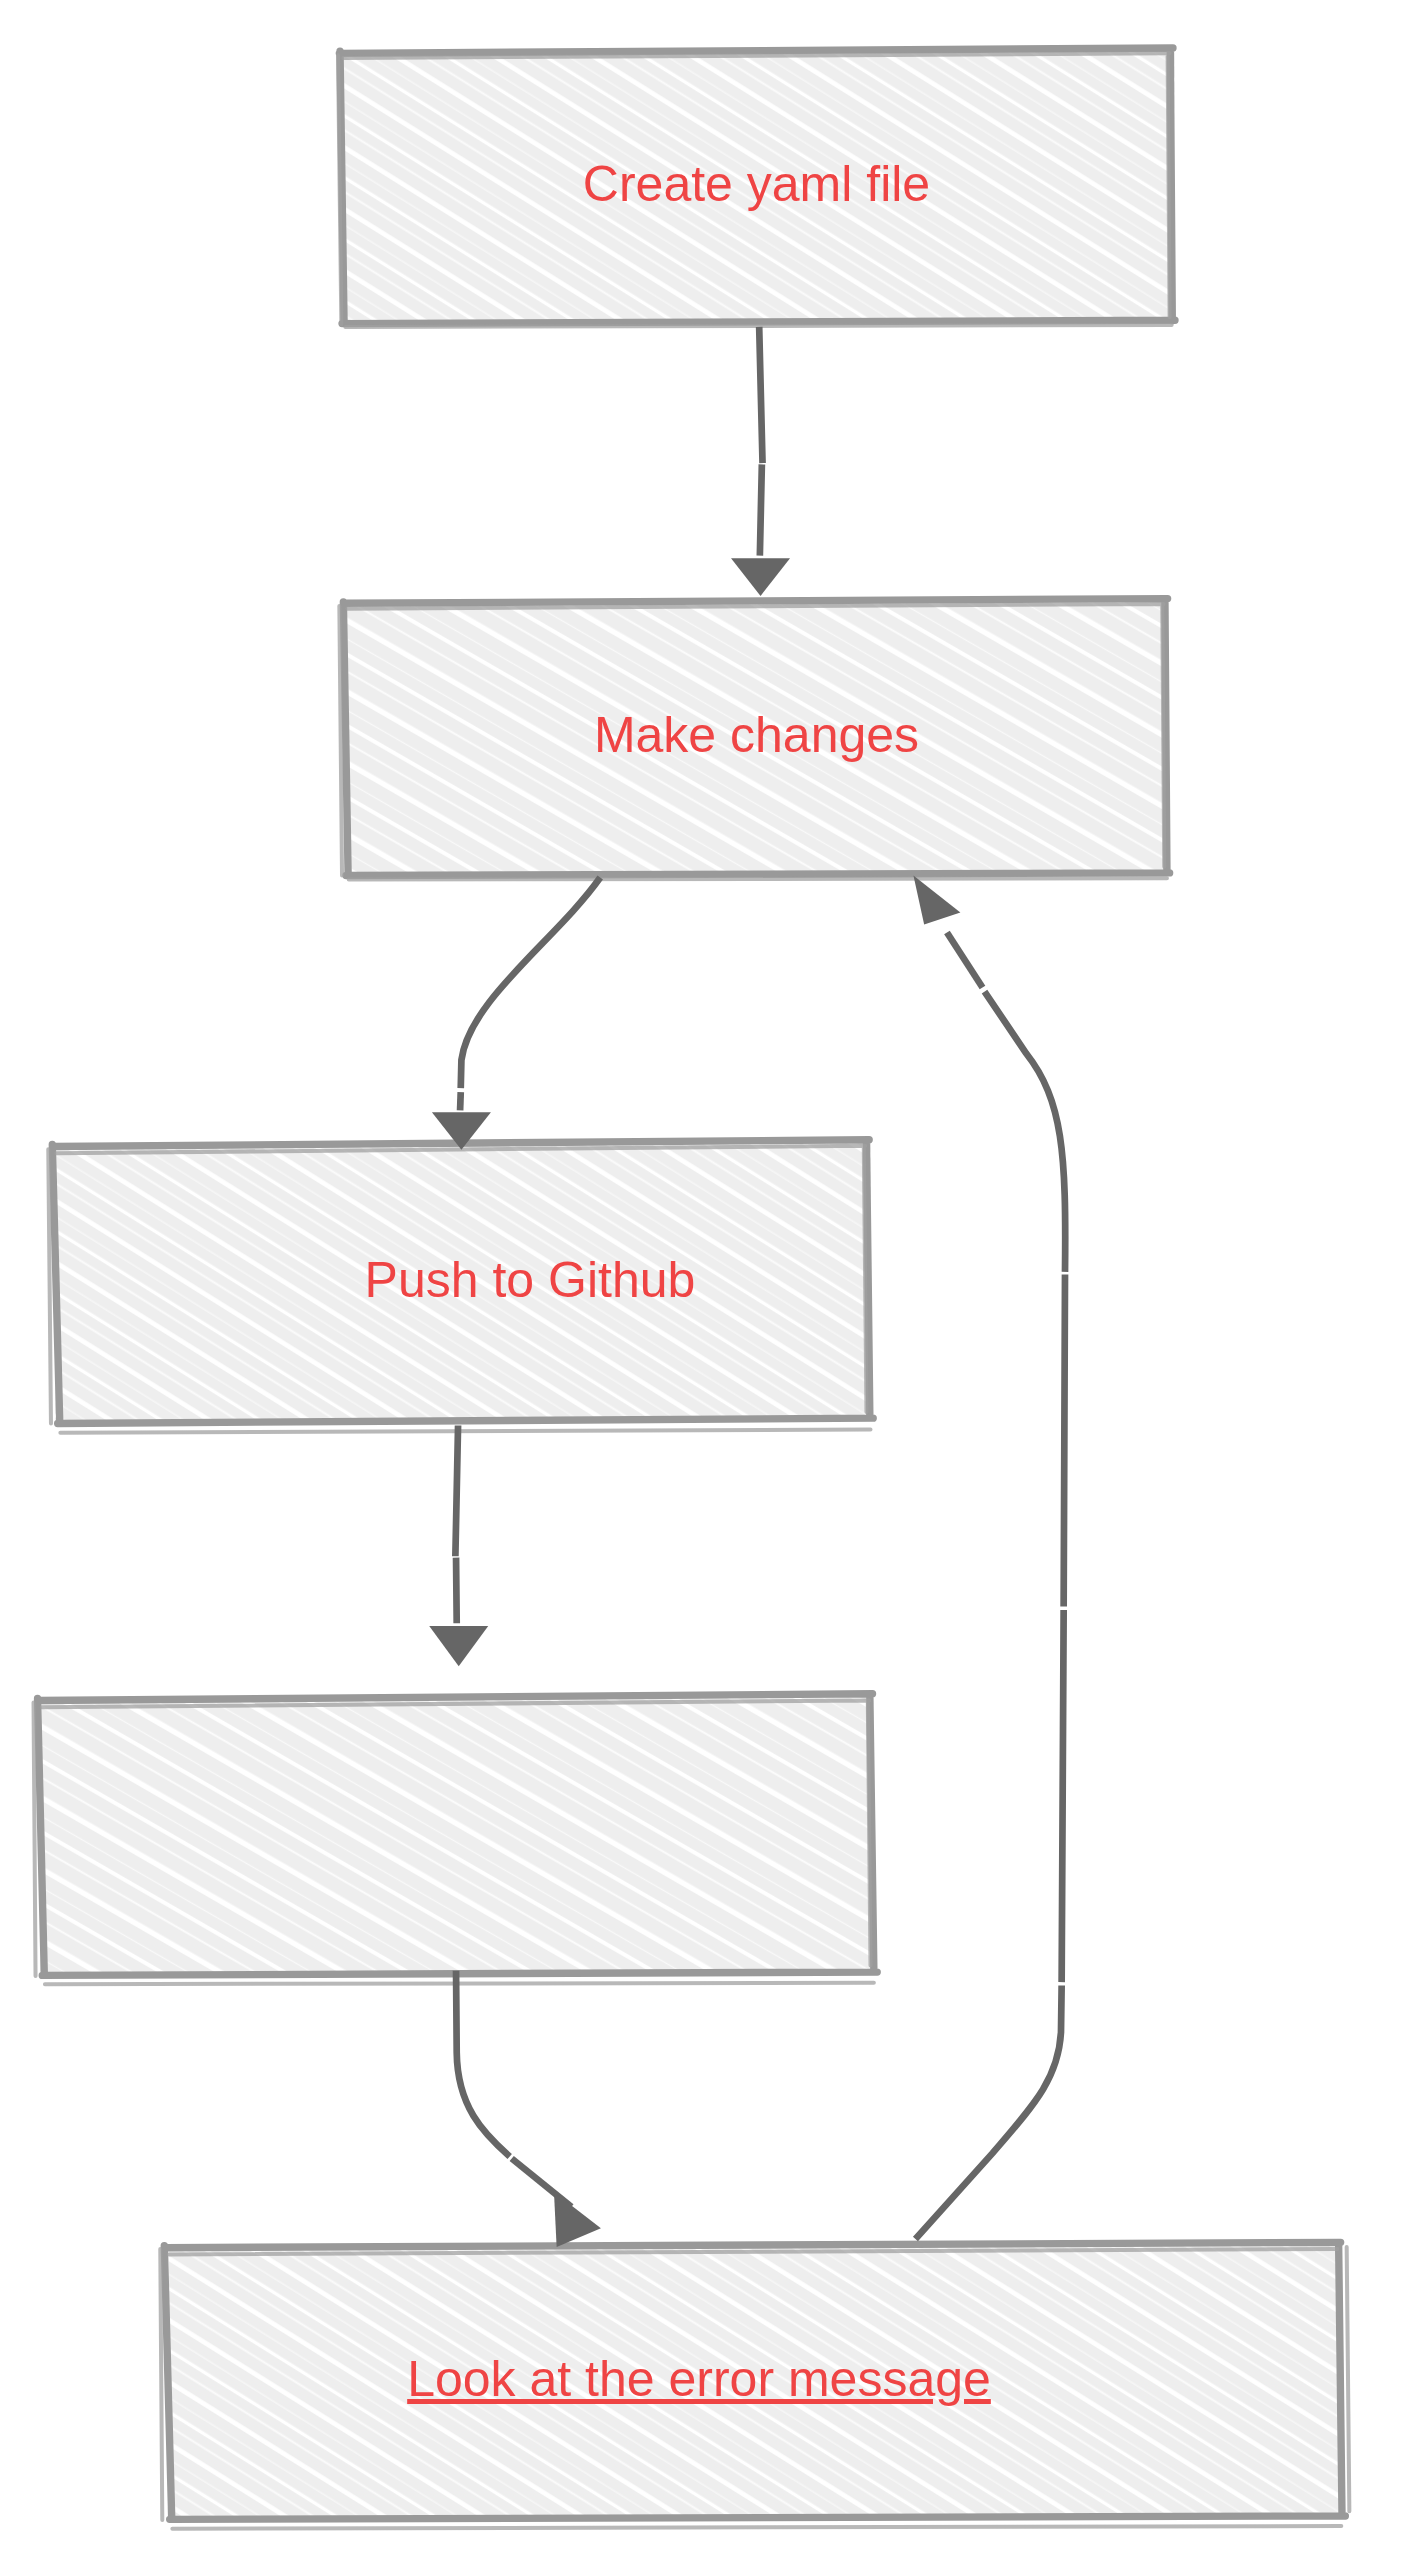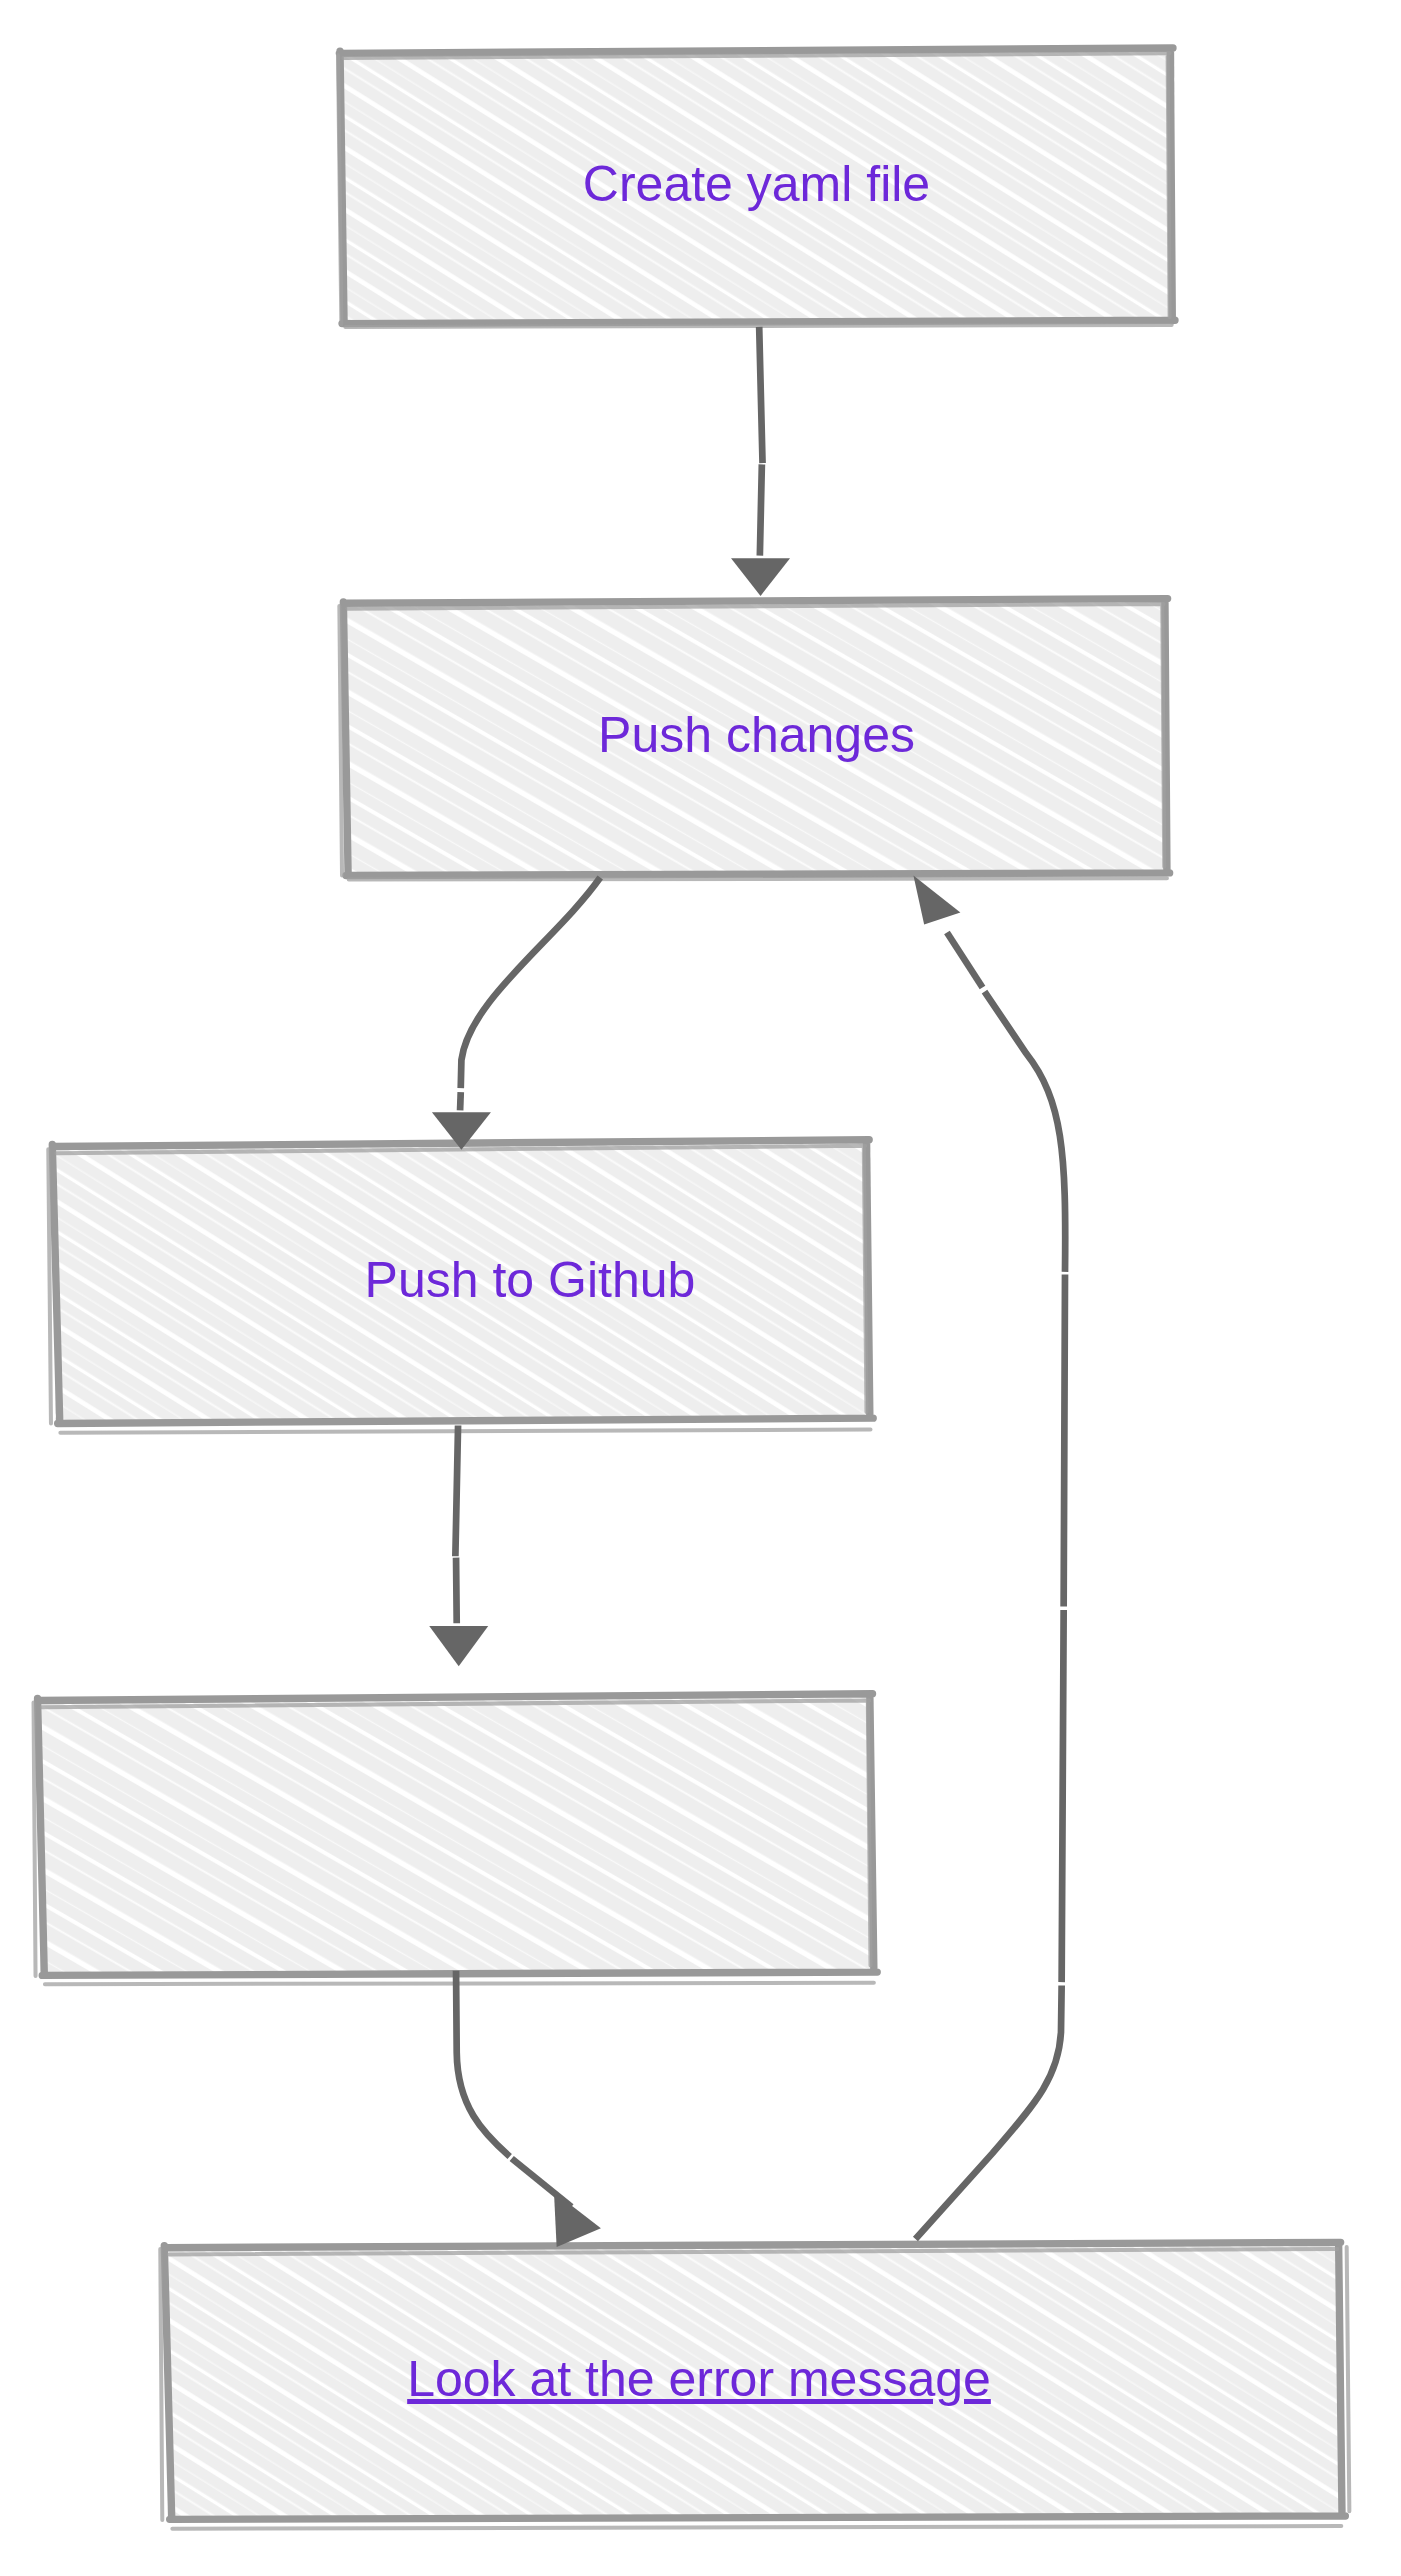--- a/index.html
+++ b/index.html
@@ -23,21 +23,21 @@
     inset: 0;
     width: 1401px;
     height: 2576px;
     display: block;
   }
   .node-label {
     position: absolute;
     display: flex;
     align-items: center;
     justify-content: center;
-    color: #6d28d9;
+    color: #ef4444;
     font-family: "Liberation Sans", sans-serif;
     font-size: 50px;
     font-weight: 400;
     line-height: 1;
     letter-spacing: 0px;
     white-space: nowrap;
     pointer-events: none;
     text-align: center;
   }
 </style>
@@ -121,21 +121,21 @@
       <path d="M 1365 3338 L 1480 3210 C 1540 3140 1578 3100 1582 3030 L 1583 2960" fill="none" stroke="#666666" stroke-width="10" stroke-linecap="butt"></path>
       <path d="M 1583 2955 L 1586 2400 M 1586 2395 L 1588 1900" fill="none" stroke="#666666" stroke-width="10" stroke-linecap="butt"></path>
       <path d="M 1588 1896 C 1590 1720 1585 1640 1530 1570 L 1468 1478" fill="none" stroke="#666666" stroke-width="10" stroke-linecap="butt"></path>
       <path d="M 1465 1472 L 1412 1390" fill="none" stroke="#666666" stroke-width="10" stroke-linecap="butt"></path>
       <path d="M 1362 1305 L 1432 1360 L 1378 1378 Z" fill="#666666"></path>
     </g>
   </svg>
 
   <div class="node-label" style="left:339px; top:47px; width:835px; height:274px;">Create yaml file</div>
 
-  <div class="node-label" style="left:343px; top:597px; width:827px; height:276px;">Push changes</div>
+  <div class="node-label" style="left:343px; top:597px; width:827px; height:276px;">Make changes</div>
 
   <div class="node-label" style="left:52px; top:1138px; width:956px; height:283px;">Push to Github</div>
 
 
   <div class="node-label" style="left:164px; top:2241px; width:1070px; height:276px;text-decoration:underline;">Look at the error message</div>
 
 </div>
 
 
 </body></html>

